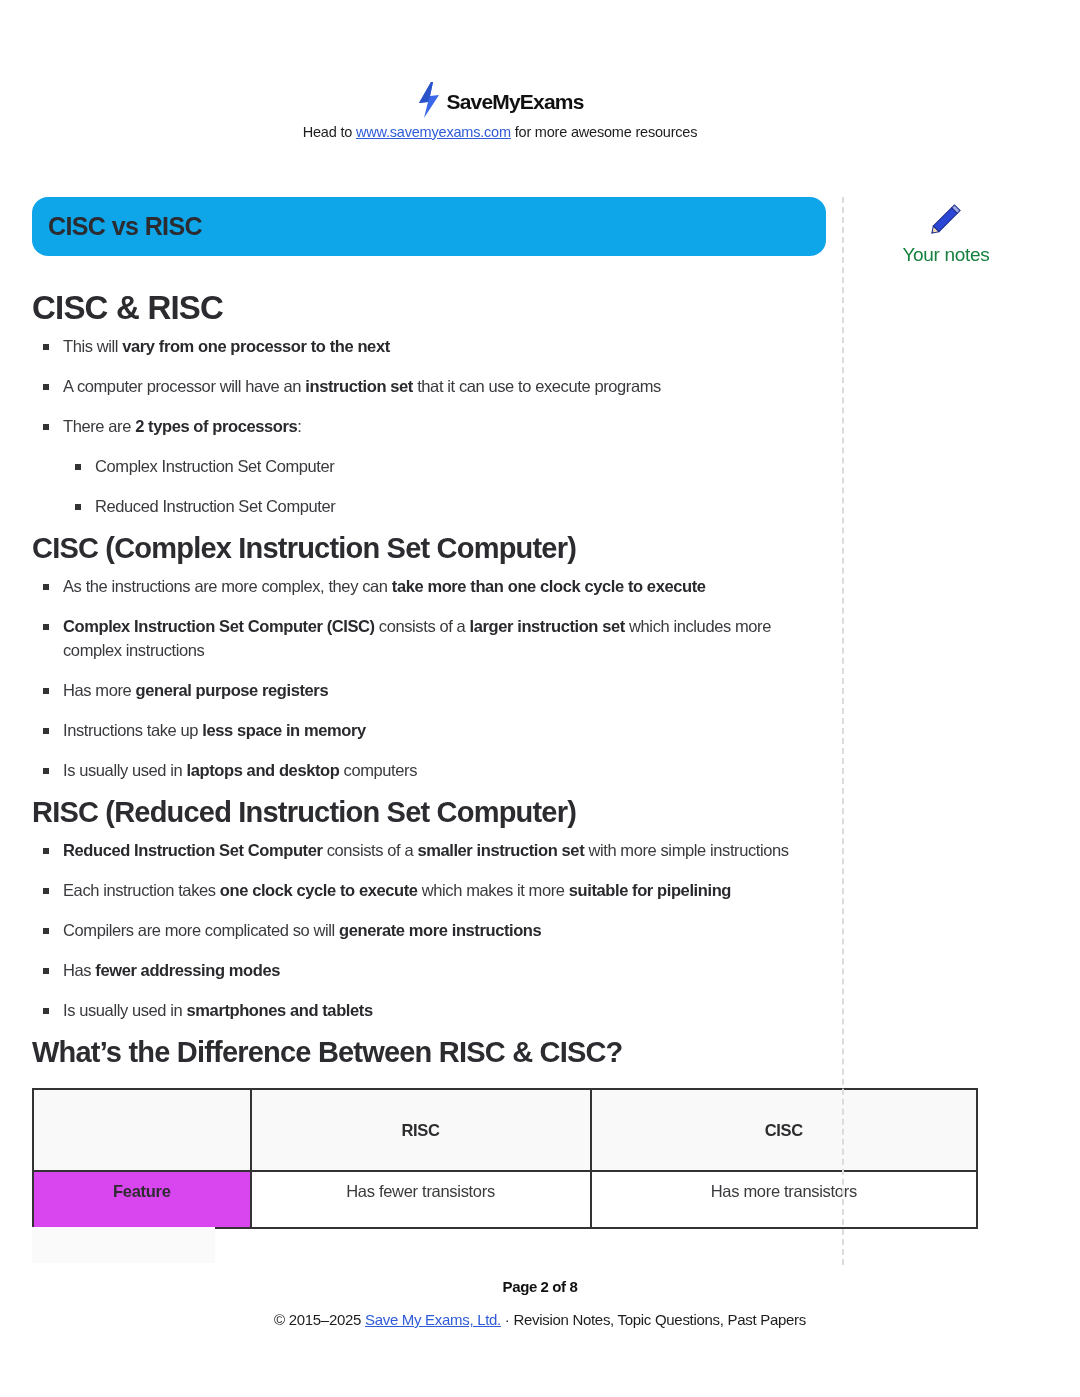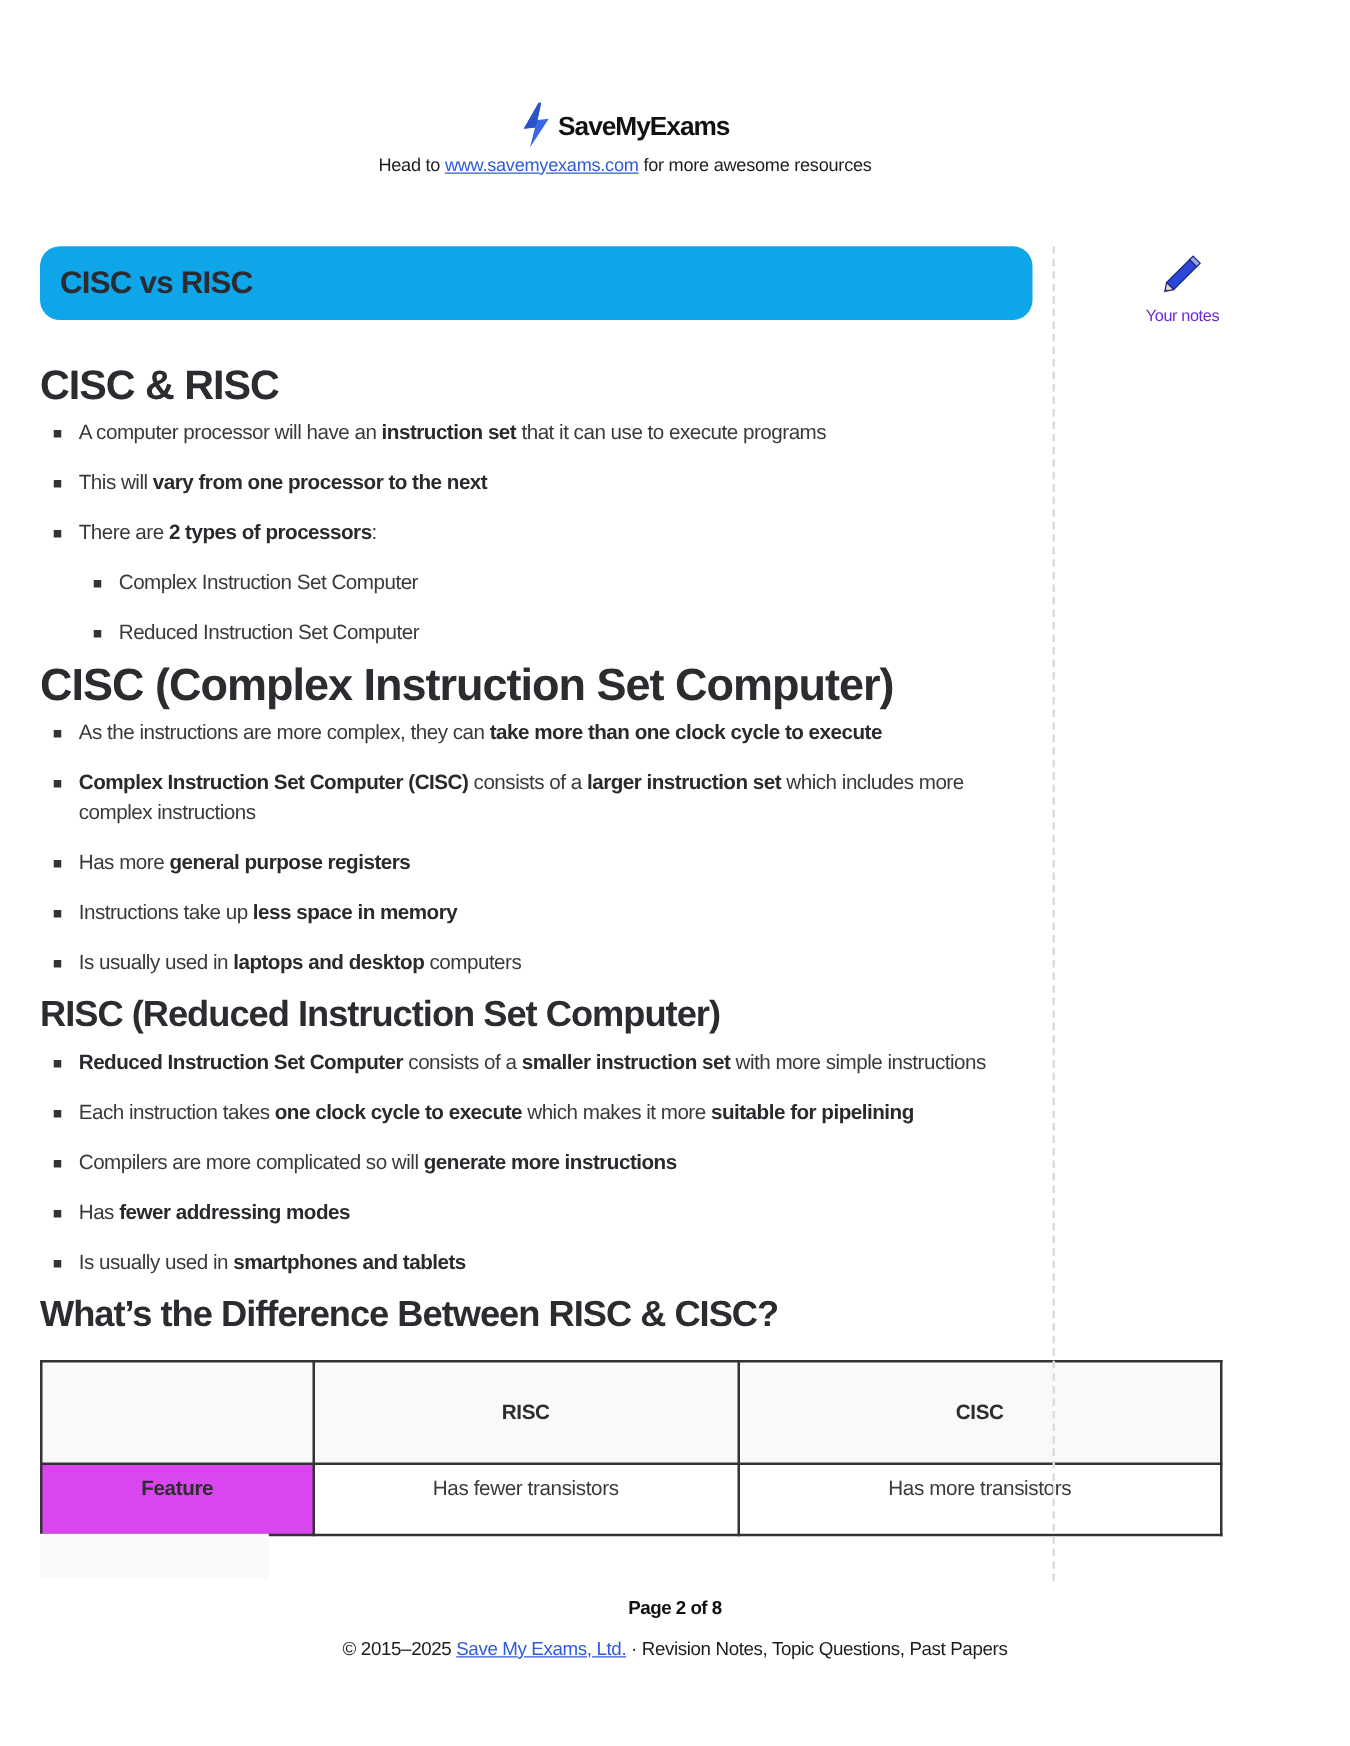--- a/index.html
+++ b/index.html
@@ -11,21 +11,21 @@
     .brand-name { font-size: 21px; font-weight: bold; color: #111; letter-spacing: -0.8px; }
     .tagline { margin-top: 2px; font-size: 14.5px; color: #1d1d1f; letter-spacing: -0.2px; }
     .tagline a { color: #2f5bd8; text-decoration: underline; }
 
     .main { position: absolute; left: 32px; top: 197px; width: 794px; }
     .banner { background: #0ea5e9; height: 59px; padding: 0 16px; display: flex; align-items: center; border-radius: 16px; }
     .banner h2 { font-size: 25px; font-weight: bold; color: #2b2b30; letter-spacing: -0.6px; }
 
     h1.section { font-size: 33px; font-weight: bold; color: #2b2b30; letter-spacing: -0.8px; line-height: 40px; }
     h1.h-a { margin-top: 32px; }
-    h1.h-b { margin-top: 10px; font-size: 36px; }
+    h1.h-b { margin-top: 10px; font-size: 29px; }
     h1.h-c { margin-top: 10px; font-size: 29px; }
     h1.h-d { margin-top: 10px; font-size: 29px; }
 
     ul.blist { list-style: none; margin-top: 6px; }
     ul.blist li { position: relative; padding-left: 31px; font-size: 16.5px; line-height: 24px; color: #3a3a3e; margin-bottom: 16px; letter-spacing: -0.4px; }
     ul.blist li::before { content: ""; position: absolute; left: 11px; top: 10px; width: 6px; height: 6px; background: #333; }
     ul.blist li.sub { padding-left: 63px; }
     ul.blist li.sub::before { left: 43px; }
     ul.blist li b { font-weight: bold; color: #2a2a2e; }
     ul.blist li:last-child { margin-bottom: 0; }
@@ -33,21 +33,21 @@
     .tbl { position: relative; margin-top: 16px; width: 794px; }
     table { border-collapse: collapse; width: 946px; }
     th, td { border: 2px solid #333; text-align: center; font-size: 16.5px; letter-spacing: -0.3px; }
     th { background: #f9f9f9; height: 82px; font-weight: bold; color: #2d2d30; }
     td { height: 57px; vertical-align: top; padding-top: 10px; color: #3a3a3e; }
     td.feature { background: #d946ef; font-weight: bold; color: #2d2d30; }
     .feature-ext { position: absolute; left: 0; top: 139px; width: 183px; height: 36px; background: #fafafa; }
 
     .divider { position: absolute; left: 842px; top: 197px; height: 1068px; border-left: 2px dashed #dcdcdc; }
     .notes { position: absolute; left: 880px; top: 200px; width: 132px; text-align: center; }
-    .notes-label { margin-top: 2px; font-size: 13px; color: #6d28d9; letter-spacing: -0.3px; }
+    .notes-label { margin-top: 2px; font-size: 19px; color: #15803d; letter-spacing: -0.3px; }
 
     .footer { position: absolute; left: 0; width: 1080px; text-align: center; }
     .page-num { top: 1278px; font-size: 15px; font-weight: bold; color: #111; letter-spacing: -0.4px; }
     .copyright { top: 1311px; font-size: 15px; color: #1d1d1f; letter-spacing: -0.3px; }
     .copyright a { color: #2f5bd8; text-decoration: underline; }
   </style>
 </head>
 <body>
 
 <div class="header">
@@ -63,22 +63,22 @@
   <div class="tagline"><span>Head to </span><a>www.savemyexams.com</a><span> for more awesome resources</span></div>
 </div>
 
 <div class="main">
   <div class="banner">
     <h2>CISC vs RISC</h2>
   </div>
 
   <h1 class="section h-a">CISC &amp; RISC</h1>
   <ul class="blist">
+      <li><span>This will </span><b>vary from one processor to the next</b></li>
       <li><span>A computer processor will have an </span><b>instruction set</b><span> that it can use to execute programs</span></li>
-      <li><span>This will </span><b>vary from one processor to the next</b></li>
       <li><span>There are </span><b>2 types of processors</b><span>:</span></li>
       <li class="sub"><span>Complex Instruction Set Computer</span></li>
       <li class="sub"><span>Reduced Instruction Set Computer</span></li>
     </ul>
 
   <h1 class="section h-b">CISC (Complex Instruction Set Computer)</h1>
   <ul class="blist">
       <li><span>As the instructions are more complex, they can </span><b>take more than one clock cycle to execute</b></li>
       <li><b>Complex Instruction Set Computer (CISC)</b><span> consists of a </span><b>larger instruction set</b><span> which includes more complex instructions</span></li>
       <li><span>Has more </span><b>general purpose registers</b></li>

